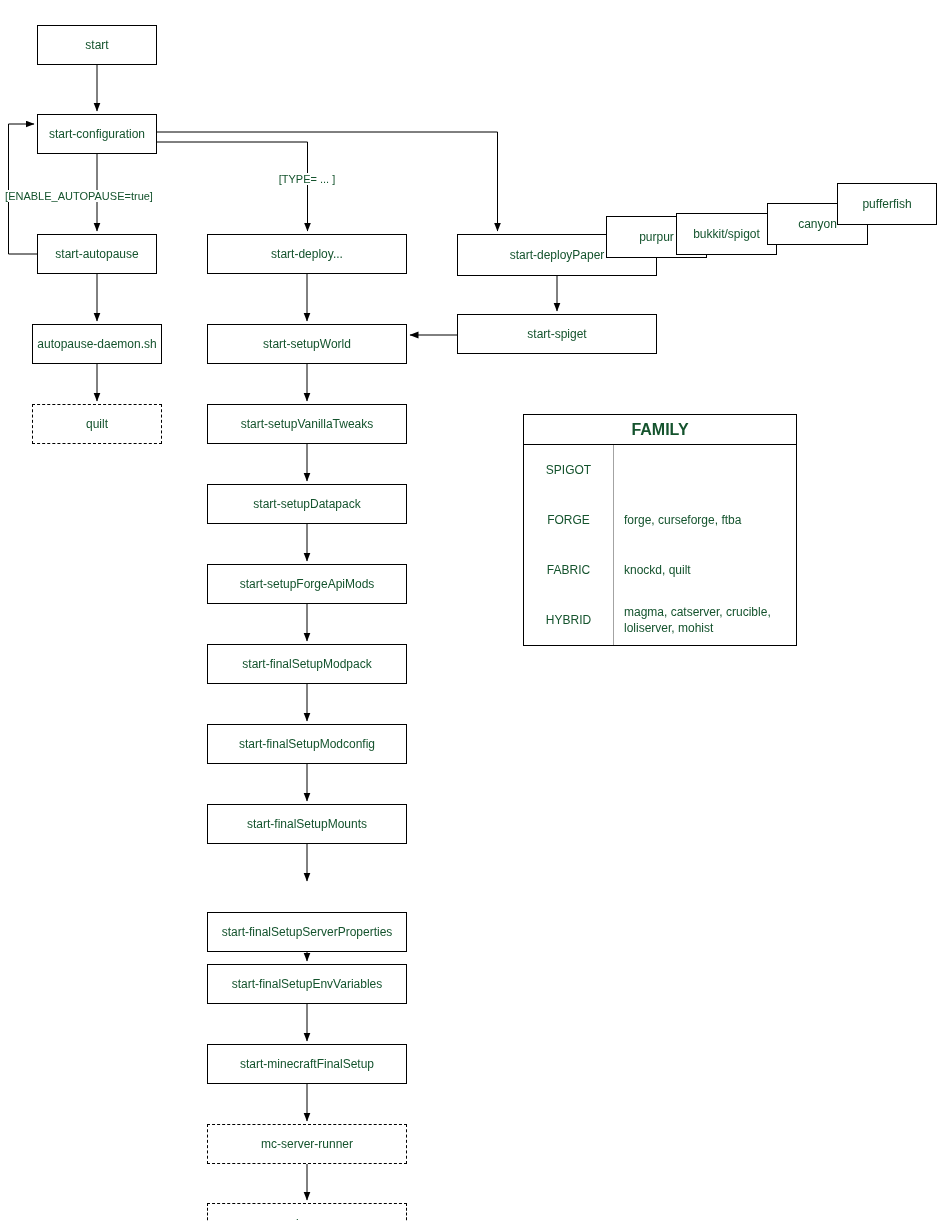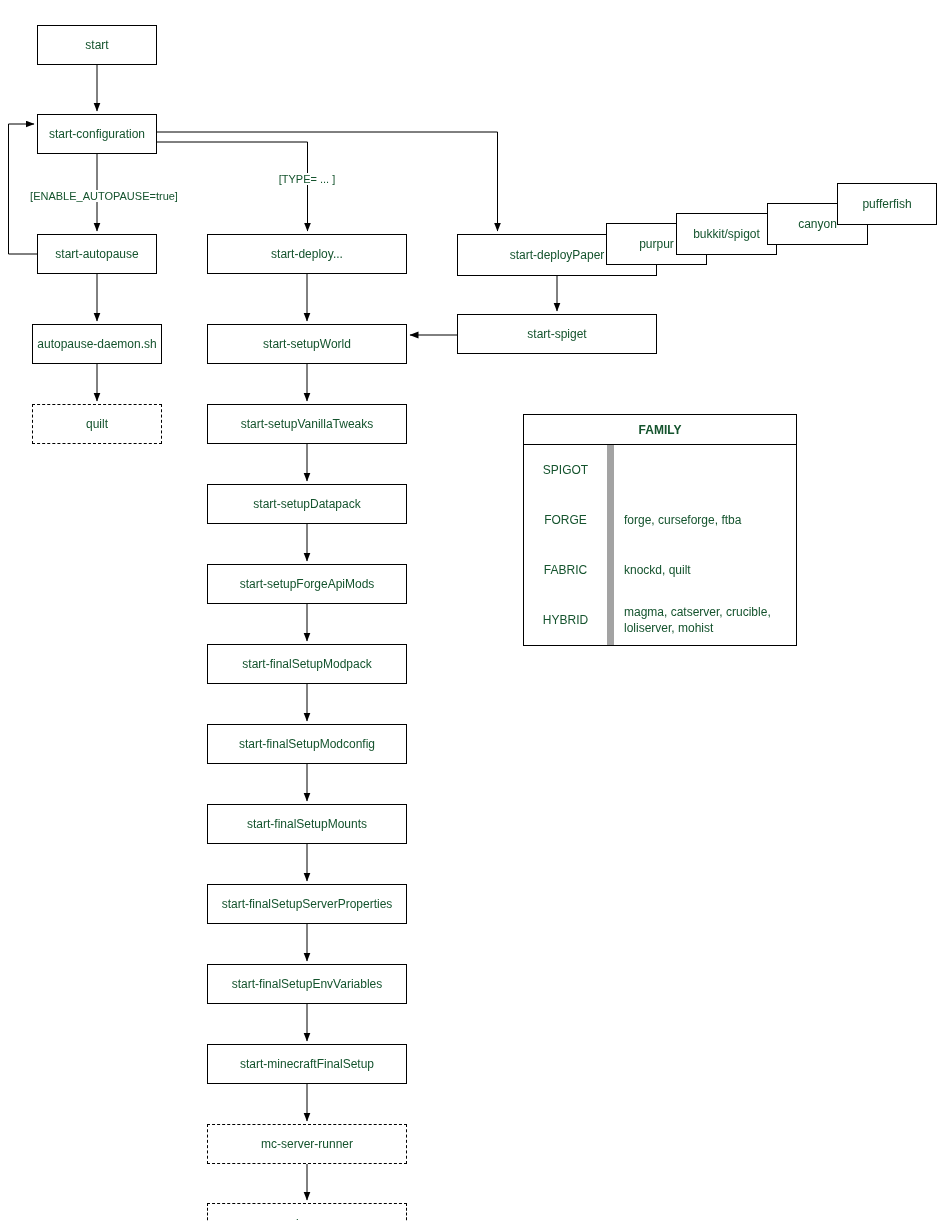--- a/index.html
+++ b/index.html
@@ -18,25 +18,25 @@
     position:absolute; transform:translate(-50%,-50%); background:#ffffff;
     font-size:11px; padding:0 2px; white-space:nowrap; z-index:20;
   }
   .family-table {
     position:absolute; left:523px; top:390px; width:274px; box-sizing:border-box;
     border:1px solid #000000; background:#ffffff;
   }
   .ft-header {
     height:30px; box-sizing:border-box; border-bottom:1px solid #000000;
     display:flex; align-items:center; justify-content:center;
-    font-weight:bold; font-size:12px;
+    font-weight:bold; font-size:16px;
   }
   .ft-row { display:flex; height:50px; }
   .ft-name {
-    width:90px; box-sizing:border-box; border-right:7px solid #a3a3a3;
+    width:90px; box-sizing:border-box; border-right:1px solid #a3a3a3;
     display:flex; align-items:center; justify-content:center; font-size:12px;
   }
   .ft-members {
     flex:1; box-sizing:border-box; display:flex; align-items:center;
     font-size:12px; line-height:16px; padding:4px 6px 4px 10px;
   }
 </style>
 </head>
 <body>
 
@@ -80,34 +80,34 @@
   <div class="node dashed" style="left:32px;top:380px;width:130px;height:40px">quilt</div>
 
   <div class="node" style="left:207px;top:210px;width:200px;height:40px">start-deploy...</div>
   <div class="node" style="left:207px;top:300px;width:200px;height:40px">start-setupWorld</div>
   <div class="node" style="left:207px;top:380px;width:200px;height:40px">start-setupVanillaTweaks</div>
   <div class="node" style="left:207px;top:460px;width:200px;height:40px">start-setupDatapack</div>
   <div class="node" style="left:207px;top:620px;width:200px;height:40px">start-finalSetupModpack</div>
   <div class="node" style="left:207px;top:540px;width:200px;height:40px">start-setupForgeApiMods</div>
   <div class="node" style="left:207px;top:780px;width:200px;height:40px">start-finalSetupMounts</div>
   <div class="node" style="left:207px;top:700px;width:200px;height:40px">start-finalSetupModconfig</div>
-  <div class="node" style="left:207px;top:860px;width:200px;height:40px">start-finalSetupServerProperties</div>
+  <div class="node" style="left:207px;top:888px;width:200px;height:40px">start-finalSetupServerProperties</div>
   <div class="node" style="left:207px;top:940px;width:200px;height:40px">start-finalSetupEnvVariables</div>
   <div class="node" style="left:207px;top:1020px;width:200px;height:40px">start-minecraftFinalSetup</div>
   <div class="node dashed" style="left:207px;top:1100px;width:200px;height:40px">mc-server-runner</div>
   <div class="node dashed" style="left:207px;top:1179px;width:200px;height:41px">java</div>
 
   <div class="node" style="left:457px;top:210px;width:200px;height:42px;z-index:5">start-deployPaper</div>
-  <div class="node" style="left:606px;top:199px;width:101px;height:42px;z-index:6">purpur</div>
+  <div class="node" style="left:606px;top:192px;width:101px;height:42px;z-index:6">purpur</div>
   <div class="node" style="left:676px;top:189px;width:101px;height:42px;z-index:7">bukkit/spigot</div>
   <div class="node" style="left:767px;top:179px;width:101px;height:42px;z-index:8">canyon</div>
   <div class="node" style="left:837px;top:159px;width:100px;height:42px;z-index:9">pufferfish</div>
   <div class="node" style="left:457px;top:290px;width:200px;height:40px">start-spiget</div>
 
-  <div class="edge-label" style="left:104px;top:172px">[ENABLE_AUTOPAUSE=true]</div>
+  <div class="edge-label" style="left:79px;top:172px">[ENABLE_AUTOPAUSE=true]</div>
   <div class="edge-label" style="left:307px;top:155px">[TYPE= ... ]</div>
 
   <div class="family-table">
     <div class="ft-header">FAMILY</div>
     <div class="ft-row">
       <div class="ft-name">SPIGOT</div>
     </div>
     <div class="ft-row">
       <div class="ft-name">FORGE</div>
       <div class="ft-members">forge, curseforge, ftba</div>

